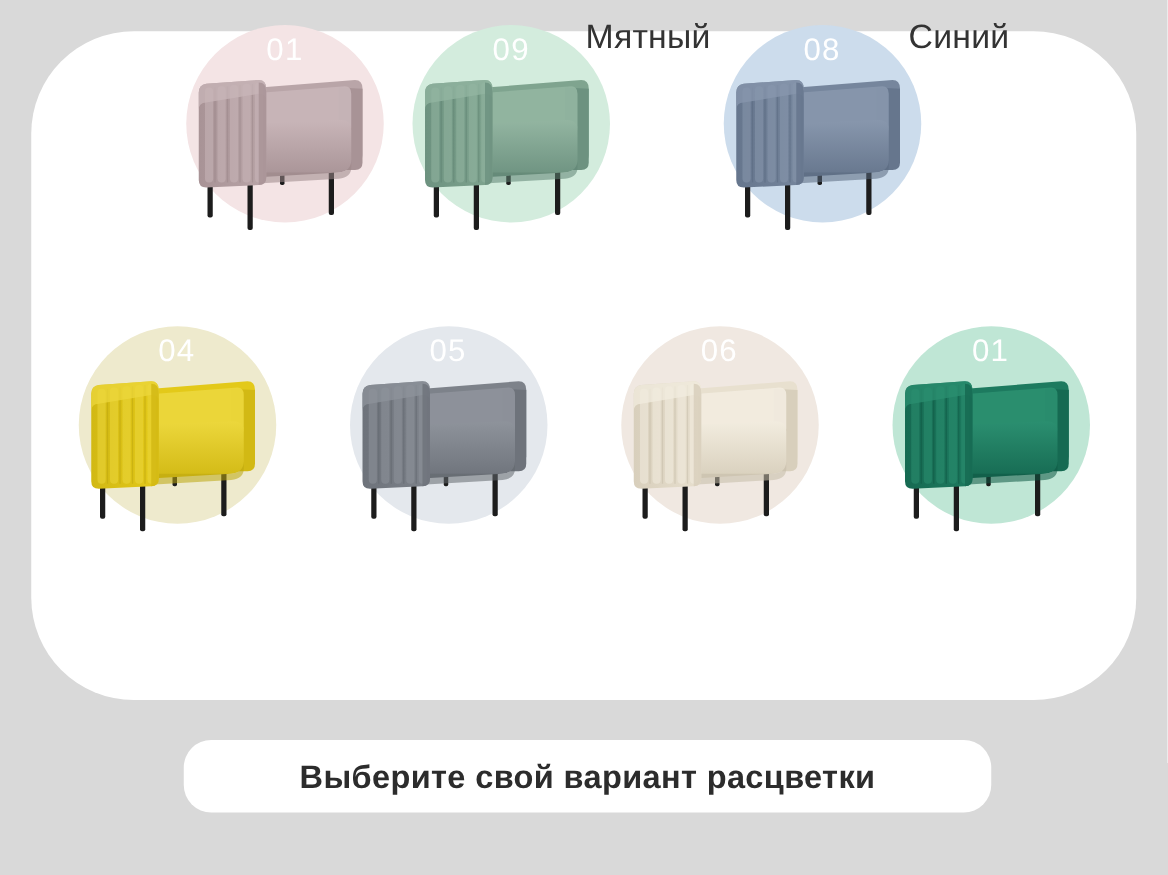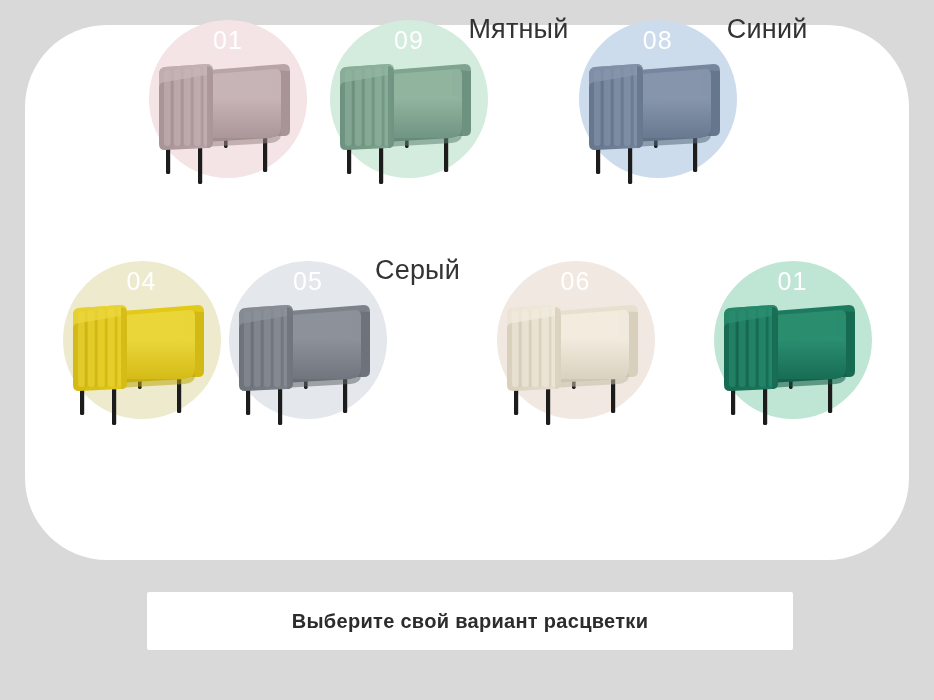--- a/index.html
+++ b/index.html
@@ -100,24 +100,24 @@
 
   
   #cta-button {
     position: absolute;
     left: 147px;
     top: 592px;
     width: 646px;
     height: 58px;
     background: #ffffff;
     border: none;
-    border-radius: 2px;
+    border-radius: 22px;
     color: #2c2c2c;
     font-family: "Liberation Sans", "DejaVu Sans", sans-serif;
-    font-size: 20px;
+    font-size: 26px;
     font-weight: bold;
     letter-spacing: 0.3px;
     cursor: pointer;
   }
 </style>
 </head>
 <body>
 
 <div id="swatch-card"></div>
 
@@ -423,21 +423,20 @@
     </g>
 
     <path d="M14 24 q0 -6 6 -7 L62 14 q6 0 6 7 L68 30 q0 -5 -6 -5 L20 32
              q-6 0 -6 6 Z" fill="#8e939b" opacity="0.75"></path>
   </g>
 
   <path d="M62 16 q6 0 6 7 L68 92 q0 6 -6 6 L62 98 Z" fill="#6e737b" opacity="0.85"></path>
 </svg>
         </div>
       </div>
-      <div class="swatch-label">Серый</div>
     </div>
     <div class="swatch-item">
       <div class="swatch-thumb">
         <div class="swatch-disc" style="background:#f0e8e1"></div>
         <div class="swatch-number">06</div>
         <div class="chair">
 
 <svg viewBox="0 0 166 136" xmlns="http://www.w3.org/2000/svg">
   <defs>
     <linearGradient id="seat_g5" x1="0" y1="0" x2="0" y2="1">

